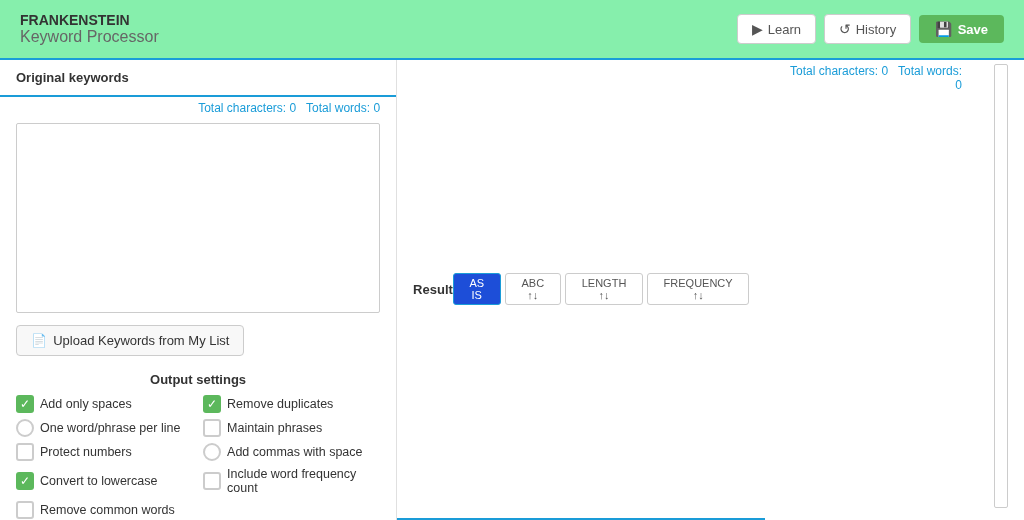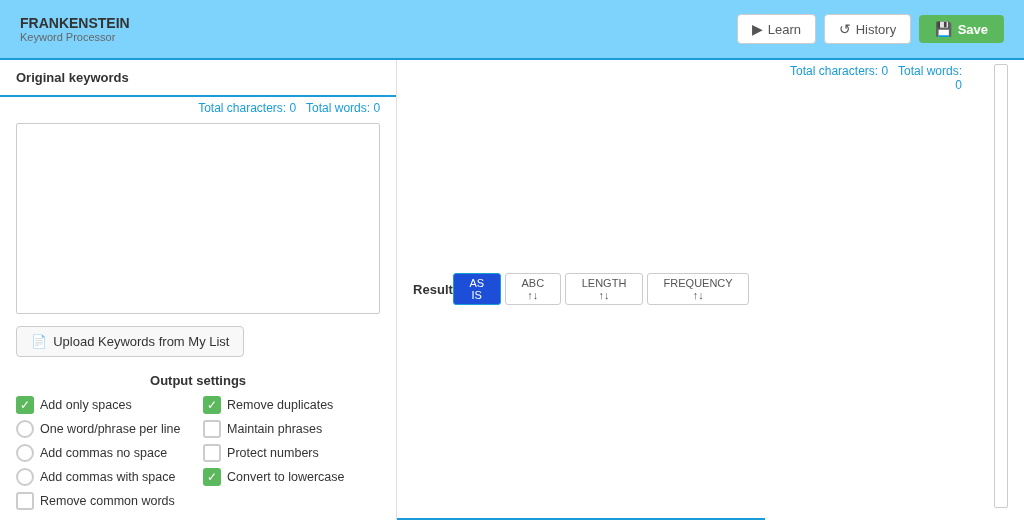--- a/index.html
+++ b/index.html
@@ -5,35 +5,35 @@
     * { box-sizing: border-box; margin: 0; padding: 0; }
     body {
       font-family: Arial, sans-serif;
       background: #f0f2f5;
       font-size: 13px;
       color: #333;
     }
 
     
     .header {
-      background: #7dd3fc;
+      background: #86efac;
       border-bottom: 2px solid #1a9cd8;
       padding: 8px 20px;
       display: flex;
       align-items: center;
       justify-content: space-between;
       height: 60px;
     }
     .header-title .app-name {
       font-weight: bold;
       font-size: 14px;
       color: #333;
     }
     .header-title .app-sub {
-      font-size: 11px;
+      font-size: 16px;
       color: #666;
     }
     .header-actions {
       display: flex;
       align-items: center;
       gap: 8px;
     }
     .btn-learn {
       background: #fff;
       border: 1px solid #ccc;
@@ -315,37 +315,37 @@
         <div class="setting-item">
           <div class="radio-empty"></div>
           <label>One word/phrase per line</label>
         </div>
         <div class="setting-item">
           <div class="check-empty"></div>
           <label>Maintain phrases</label>
         </div>
 
         <div class="setting-item">
-          <div class="radio-empty"></div>
-          <label>Add commas no space</label>
-        </div>
-        <div class="setting-item">
           <div class="check-empty"></div>
           <label>Protect numbers</label>
         </div>
 
         <div class="setting-item">
           <div class="radio-empty"></div>
           <label>Add commas with space</label>
         </div>
         <div class="setting-item">
           <div class="check-green">✓</div>
           <label>Convert to lowercase</label>
         </div>
 
+        <div class="setting-item">
+          <div class="check-empty"></div>
+          <label>Include word frequency count</label>
+        </div>
         <div class="setting-item">
           <div class="check-empty"></div>
           <label>Remove common words</label>
         </div>
 
       </div>
     </div>
   </div>
 
   <div class="right-panel">

